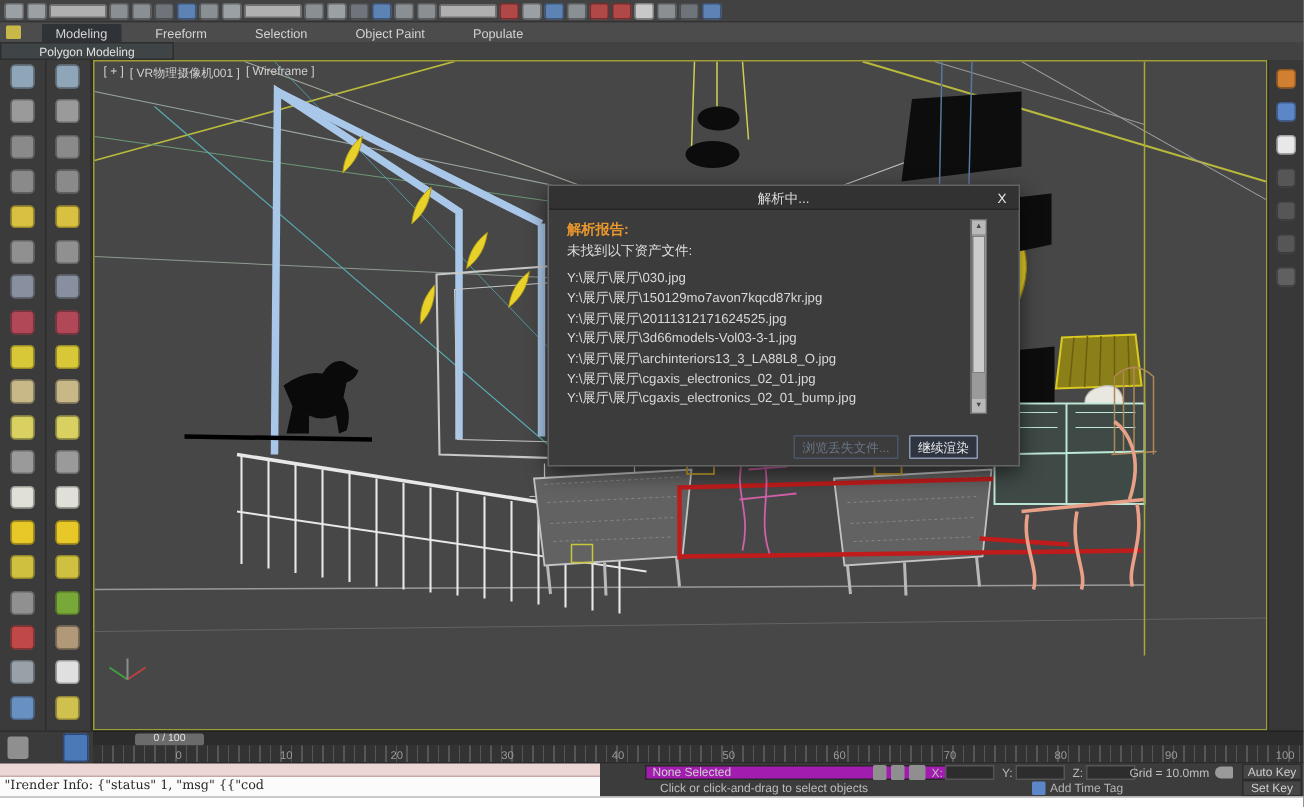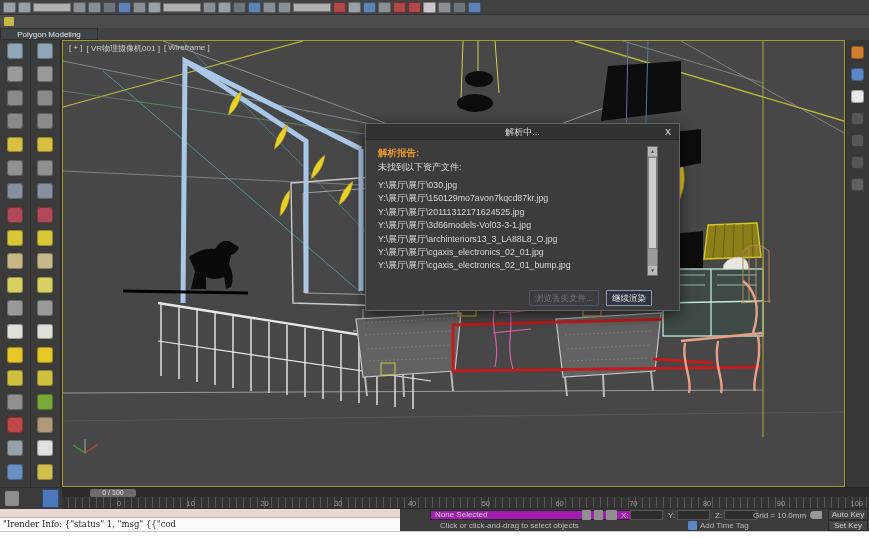--- a/index.html
+++ b/index.html
@@ -13,21 +13,21 @@
   .tbi.wide{width:38px;height:9px;border-radius:1px;}
 
   
   .ribbon-tabs{position:absolute;left:0;top:15px;width:869px;height:13px;background:#4c4c4c;
     display:flex;align-items:center;gap:14px;padding-left:4px;font-size:8.5px;color:#d3d3d3;}
   .ribbon-corner{width:10px;height:9px;background:#c8b84a;border-radius:1px;}
   .rtab{padding:1px 9px;line-height:10px;border-radius:1px;cursor:default;}
 
   
   .panel-row{position:absolute;left:0;top:28px;width:869px;height:12px;background:#424242;}
-  .panel-label{position:absolute;left:0;top:0;width:98px;height:12px;background:#3f4446;
+  .panel-label{position:absolute;left:0;top:0;width:116px;height:12px;background:#3f4446;
     color:#e2e2e2;font-size:8px;line-height:12px;text-align:center;border:1px solid #2e2e2e;}
 
   
   .left-strip{position:absolute;left:0;top:40px;width:62px;height:447px;background:#3b3b3b;
     border-right:1px solid #2a2a2a;display:flex;}
   .icol{width:31px;height:100%;border-right:1px solid #2e2e2e;display:flex;flex-direction:column;
     align-items:center;padding-top:3px;}
   .lti{width:16px;height:16px;border-radius:3px;margin-bottom:7.4px;box-shadow:inset 0 0 0 1px rgba(0,0,0,.3);}
 
   
@@ -128,20 +128,28 @@
       <span class="tbi" style="background: rgb(176, 72, 72);"></span>
       <span class="tbi" style="background: rgb(176, 72, 72);"></span>
       <span class="tbi" style="background: rgb(200, 200, 200);"></span>
       <span class="tbi" style="background: rgb(138, 143, 147);"></span>
       <span class="tbi" style="background: rgb(111, 116, 122);"></span>
       <span class="tbi" style="background: rgb(93, 130, 180);"></span>
     </div>
 
   <div class="ribbon-tabs">
     <span class="ribbon-corner"></span>
+    <span style="display:flex;gap:14px;">
+
+    <span class="rtab" style="background: rgb(47, 51, 55);">Modeling</span>
+        <span class="rtab">Freeform</span>
+        <span class="rtab">Selection</span>
+        <span class="rtab">Object Paint</span>
+        <span class="rtab">Populate</span>
+      </span>
   </div>
 
   <div class="panel-row">
     <div class="panel-label">Polygon Modeling</div>
   </div>
 
   <div class="left-strip">
     <div class="icol">
 
     <span class="lti" title="cloud-icon" style="background: rgb(143, 166, 184);"></span>

